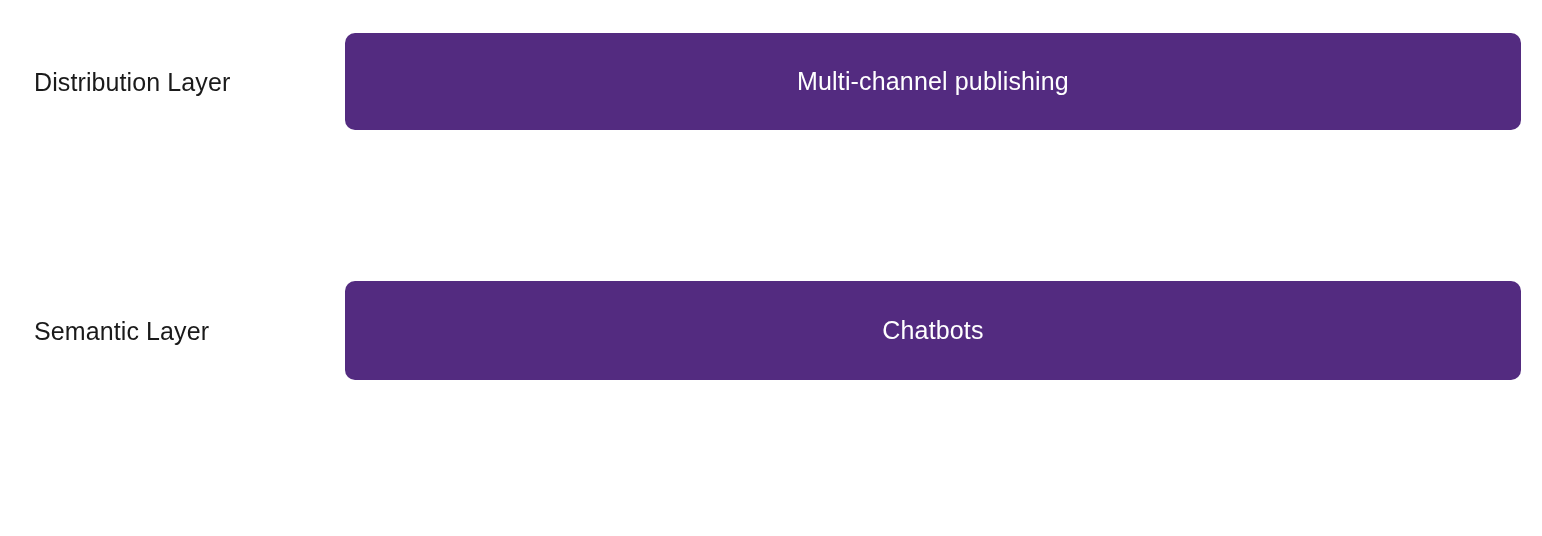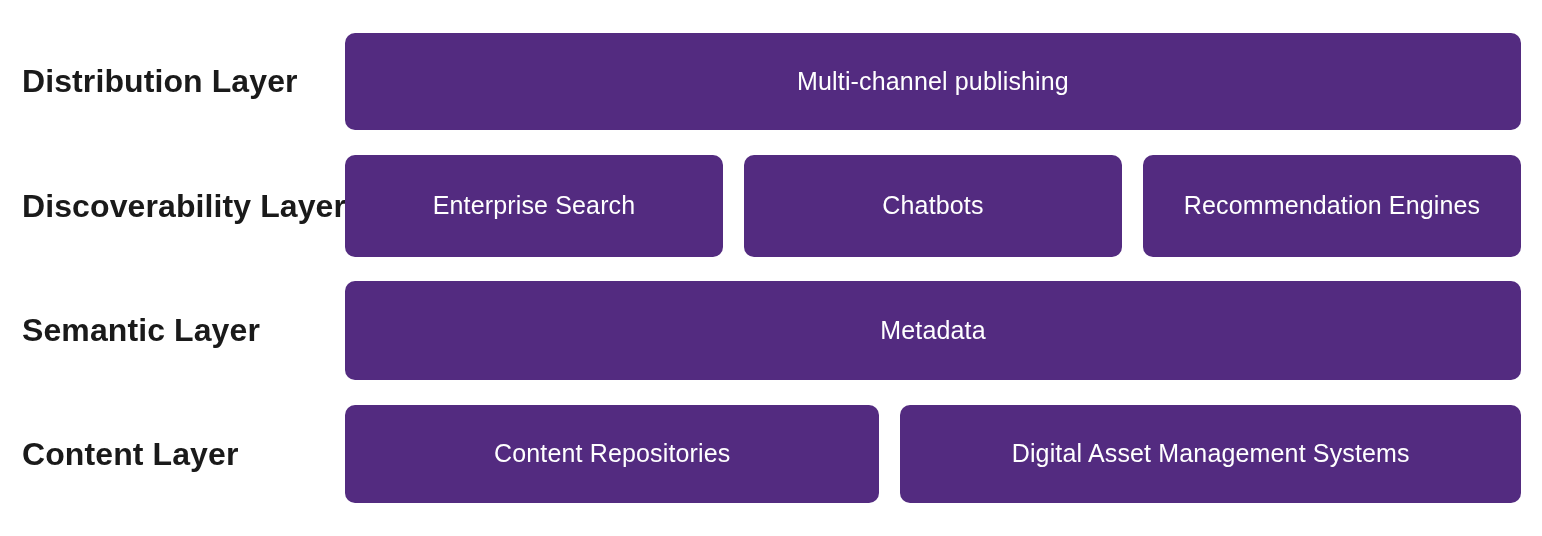--- a/index.html
+++ b/index.html
@@ -27,26 +27,26 @@
     left: 0;
     right: 0;
     display: flex;
     align-items: stretch;
   }
 
   .row-label {
     width: 345px;
     flex: 0 0 345px;
     box-sizing: border-box;
-    padding-left: 22px;
+    padding-left: 34px;
     display: flex;
     align-items: center;
     color: #1a1a1a;
-    font-size: 32px;
-    font-weight: 700;
+    font-size: 25px;
+    font-weight: 400;
     letter-spacing: 0.1px;
     line-height: 1.2;
     white-space: nowrap;
   }
 
   .row-boxes {
     flex: 1 1 auto;
     display: flex;
     align-items: stretch;
     gap: 21px;
@@ -82,37 +82,22 @@
 
 <div id="diagram">
 
   <div class="layer-row" id="row-distribution">
     <div class="row-label" style="color: rgb(26, 26, 26);">Distribution Layer</div>
     <div class="row-boxes">
       <div class="node-box" style="background: rgb(83, 43, 128); color: rgb(255, 255, 255); flex-grow: 1; flex-shrink: 1;">Multi-channel publishing</div>
     </div>
   </div>
 
-  <div class="layer-row" id="row-discoverability">
-    <div class="row-label" style="color: rgb(26, 26, 26);">Discoverability Layer</div>
-    <div class="row-boxes">
-      <div class="node-box" style="background: rgb(83, 43, 128); color: rgb(255, 255, 255); flex-grow: 1; flex-shrink: 1;">Enterprise Search</div>
-      <div class="node-box" style="background: rgb(83, 43, 128); color: rgb(255, 255, 255); flex-grow: 1; flex-shrink: 1;">Chatbots</div>
-      <div class="node-box" style="background: rgb(83, 43, 128); color: rgb(255, 255, 255); flex-grow: 1; flex-shrink: 1;">Recommendation Engines</div>
-    </div>
-  </div>
 
   <div class="layer-row" id="row-semantic">
     <div class="row-label" style="color: rgb(26, 26, 26);">Semantic Layer</div>
     <div class="row-boxes">
-      <div class="node-box" style="background: rgb(83, 43, 128); color: rgb(255, 255, 255); flex-grow: 1; flex-shrink: 1;">Metadata</div>
+      <div class="node-box" style="background: rgb(83, 43, 128); color: rgb(255, 255, 255); flex-grow: 1; flex-shrink: 1;">Chatbots</div>
     </div>
   </div>
 
-  <div class="layer-row" id="row-content">
-    <div class="row-label" style="color: rgb(26, 26, 26);">Content Layer</div>
-    <div class="row-boxes">
-      <div class="node-box" style="background: rgb(83, 43, 128); color: rgb(255, 255, 255); flex-grow: 1; flex-shrink: 1;">Content Repositories</div>
-      <div class="node-box" style="background: rgb(83, 43, 128); color: rgb(255, 255, 255); flex-grow: 1.17; flex-shrink: 1.17;">Digital Asset Management Systems</div>
-    </div>
-  </div>
 
 </div>
 
 </body></html>

